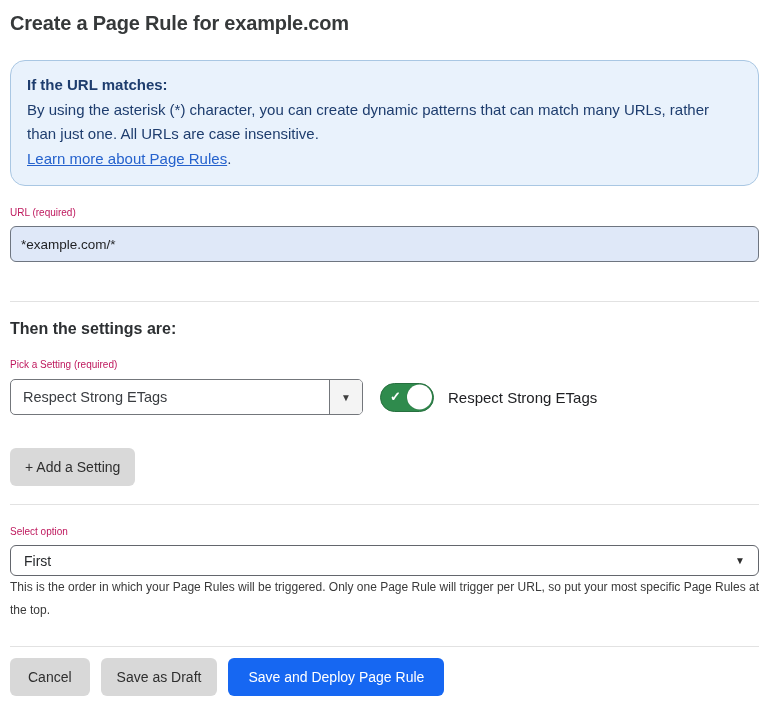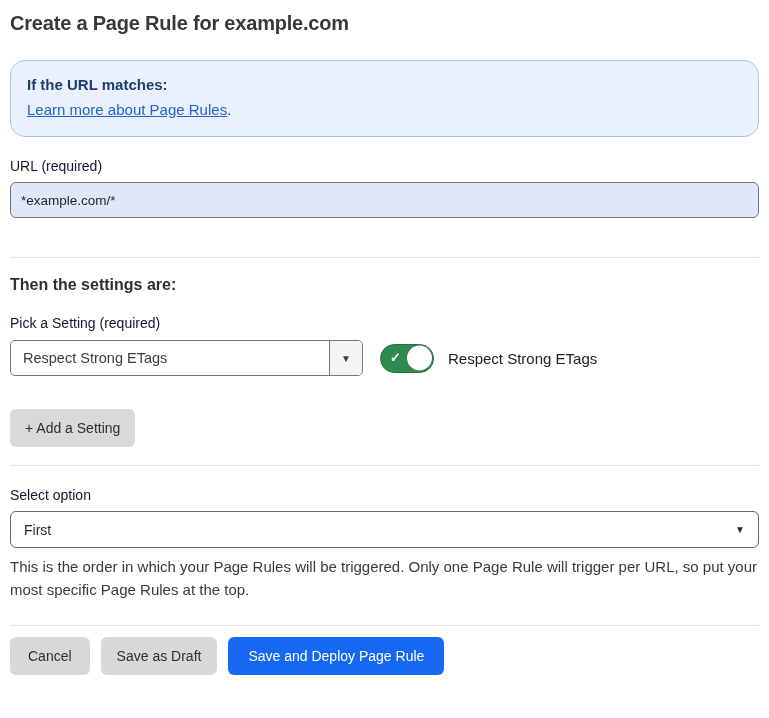--- a/index.html
+++ b/index.html
@@ -33,22 +33,22 @@
     line-height: 24.5px;
   }
   .info-heading { font-weight: 700; }
   .info-link {
     color: #2562cd;
     text-decoration: underline;
     cursor: pointer;
   }
   .field-label {
     margin-top: 21px;
-    font-size: 14px;
-    color: #0f172a;
+    font-size: 10px;
+    color: #be185d;
   }
   .url-input {
     display: block;
     margin-top: 8px;
     width: 100%;
     height: 32px;
     background: #dfe8f8;
     border: 1px solid #6e7580;
     border-radius: 6px;
     padding: 17px 10px;
@@ -155,41 +155,40 @@
     color: #2f2f2f;
   }
   .add-setting-btn {
     margin-top: 33px;
     padding: 0 15px;
     background: #d9d9d9;
   }
   .order-select {
     margin-top: 8px;
     width: 100%;
-    height: 37px;
+    height: 31px;
     border: 1px solid #63666d;
     border-radius: 6px;
     background: #ffffff;
     display: flex;
     align-items: center;
     justify-content: space-between;
     padding: 0 13px;
     cursor: pointer;
   }
   .order-select .select-value {
     font-size: 14px;
     color: #26282b;
   }
   .order-select .select-arrow {
     font-size: 10px;
     color: #2d2d2d;
   }
   .help-text {
-    margin-top: 7px;
-    font-size: 15px;
+    font-size: 12px;
     line-height: 23px;
     color: #3a3a3a;
   }
   .footer-actions {
     margin-top: 11px;
     display: flex;
     align-items: center;
     gap: 11px;
   }
   .cancel-btn { padding: 0 18px; }
@@ -202,20 +201,21 @@
 </style>
 </head>
 <body>
 
 <div class="container">
 
   <h1 class="page-title">Create a Page Rule for example.com</h1>
 
   <div class="info-box">
     <div class="info-heading">If the URL matches:</div>
+    <div class="info-body">By using the asterisk (*) character, you can create dynamic patterns that can match many URLs, rather than just one. All URLs are case insensitive.</div>
     <div><a class="info-link">Learn more about Page Rules</a><span>.</span></div>
   </div>
 
   <div class="field-label">URL (required)</div>
   <input class="url-input" type="text" value="*example.com/*" style="">
 
   <hr class="divider">
 
   <h2 class="section-heading">Then the settings are:</h2>
 

